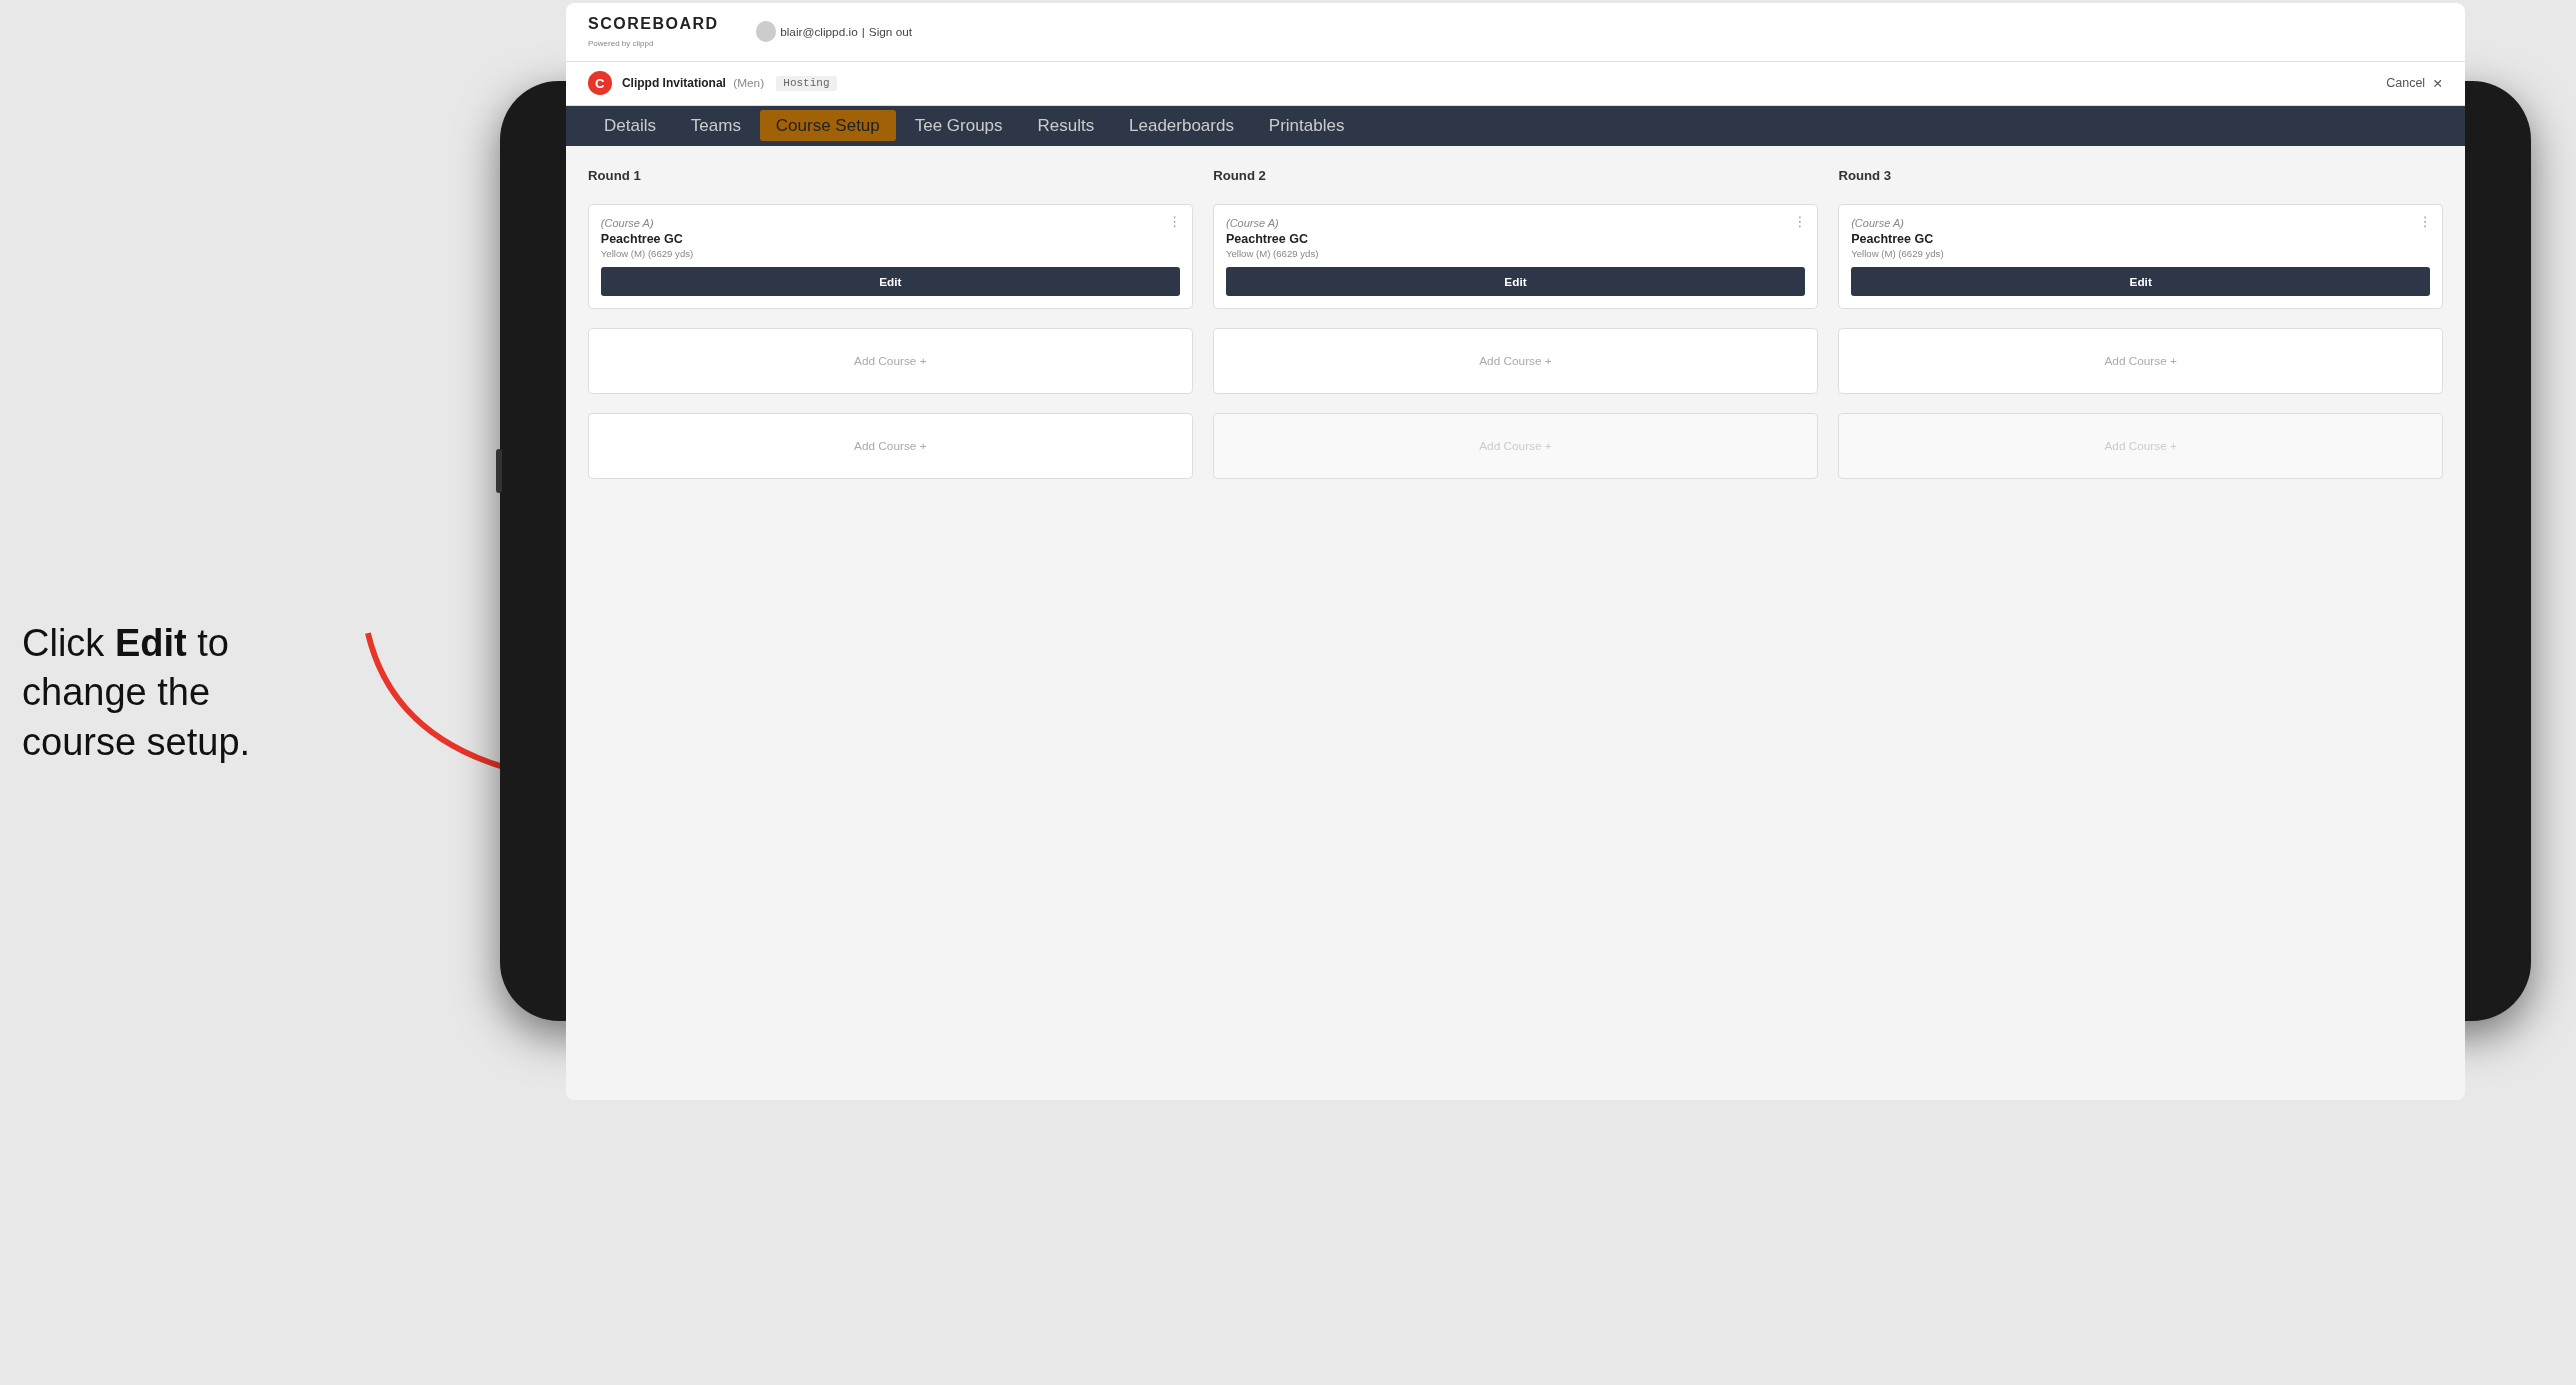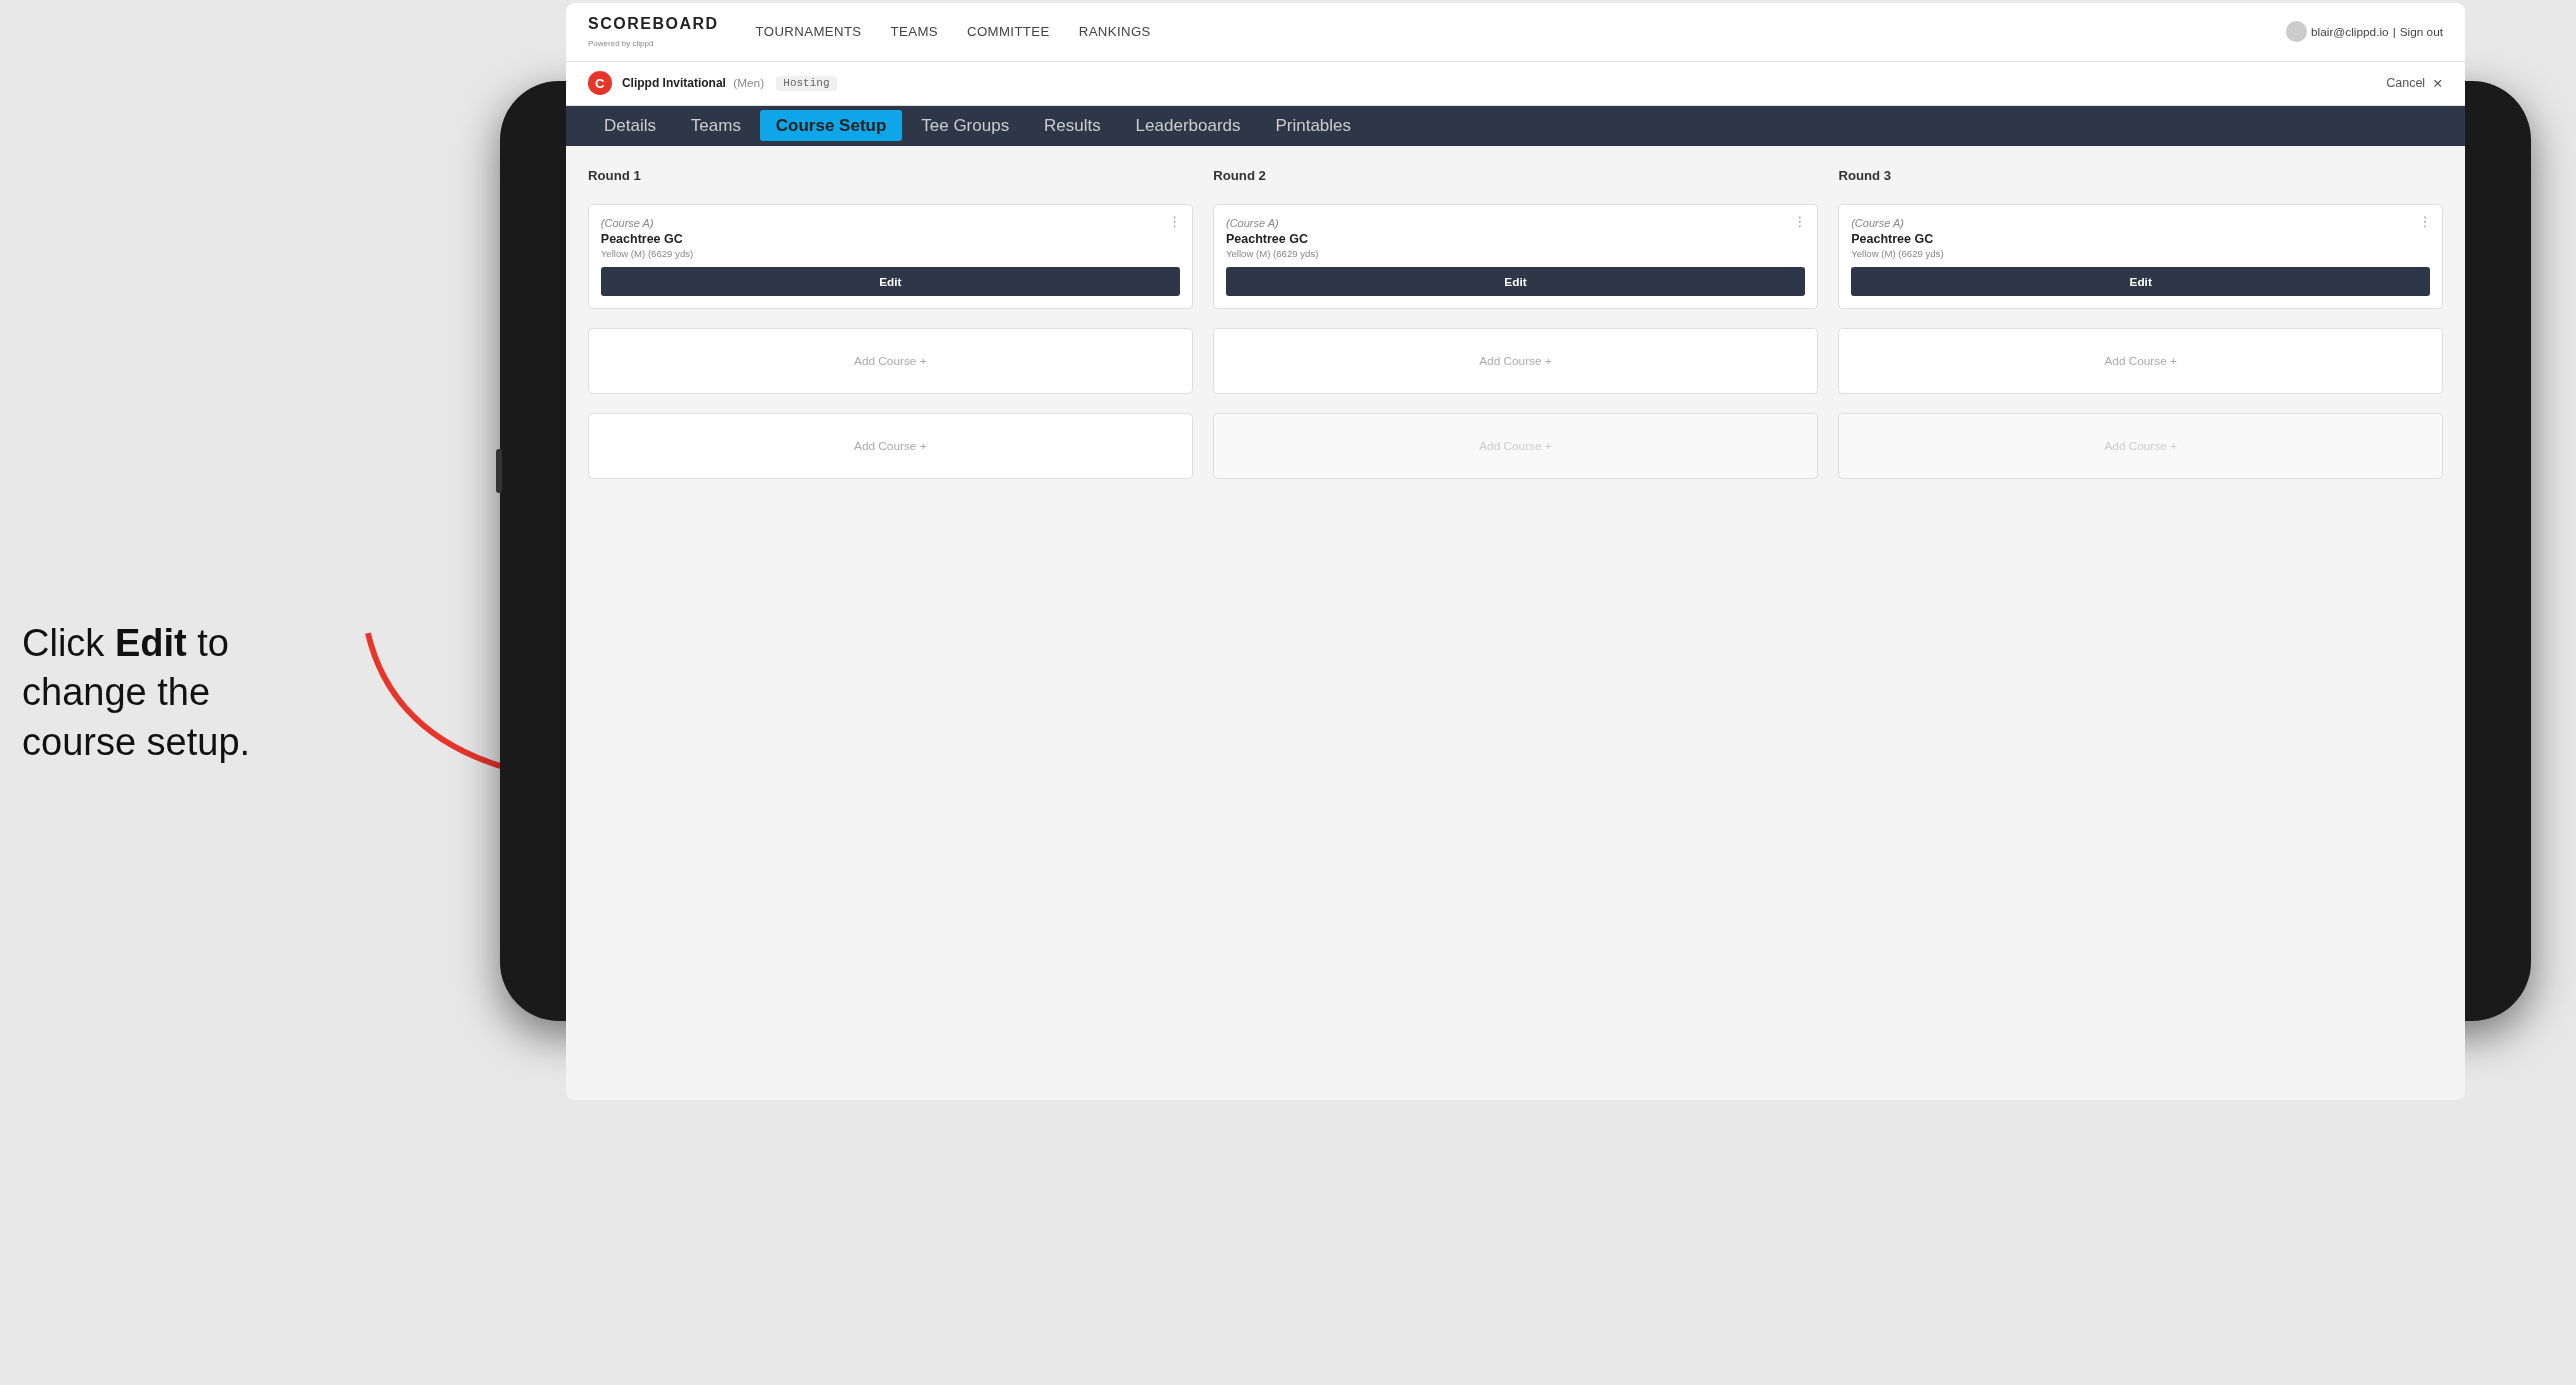--- a/index.html
+++ b/index.html
@@ -181,23 +181,23 @@
       gap: 2.9px;
     }
     .sub-tab {
       color: #ccc;
       font-size: 17px;
       padding: 5.9px 16px;
       border-radius: 2.9px;
       cursor: pointer;
     }
     .sub-tab.active {
-      background: #0ea5e9;
+      background: #a16207;
       color: #222;
-      font-weight: 700;
+      font-weight: 400;
     }
 
     
     .main-content {
       flex: 1;
       background: #f4f4f4;
       padding: 22px 22px;
       overflow-y: auto;
     }
 
@@ -328,26 +328,20 @@
 
   <div style="position:absolute; left: -4.4px; top: 368px; width: 5.9px; height: 44px; background: #333; border-radius: 2.9px;"></div>
 
   <div class="tablet-screen">
 
     <nav class="top-nav">
       <div class="logo-area">
         <span class="logo-title">SCOREBOARD</span>
         <span class="logo-sub">Powered by clippd</span>
       </div>
-      <div class="nav-links">
-        <a class="nav-link" href="#">TOURNAMENTS</a>
-        <a class="nav-link" href="#">TEAMS</a>
-        <a class="nav-link" href="#">COMMITTEE</a>
-        <a class="nav-link" href="#">RANKINGS</a>
-      </div>
       <div class="nav-right">
         <div class="avatar-icon"></div>
         <span>blair@clippd.io</span>
         <span>|</span>
         <a class="sign-out-link" href="#">Sign out</a>
       </div>
     </nav>
 
     <div class="tournament-bar">
       <div class="tournament-logo">

